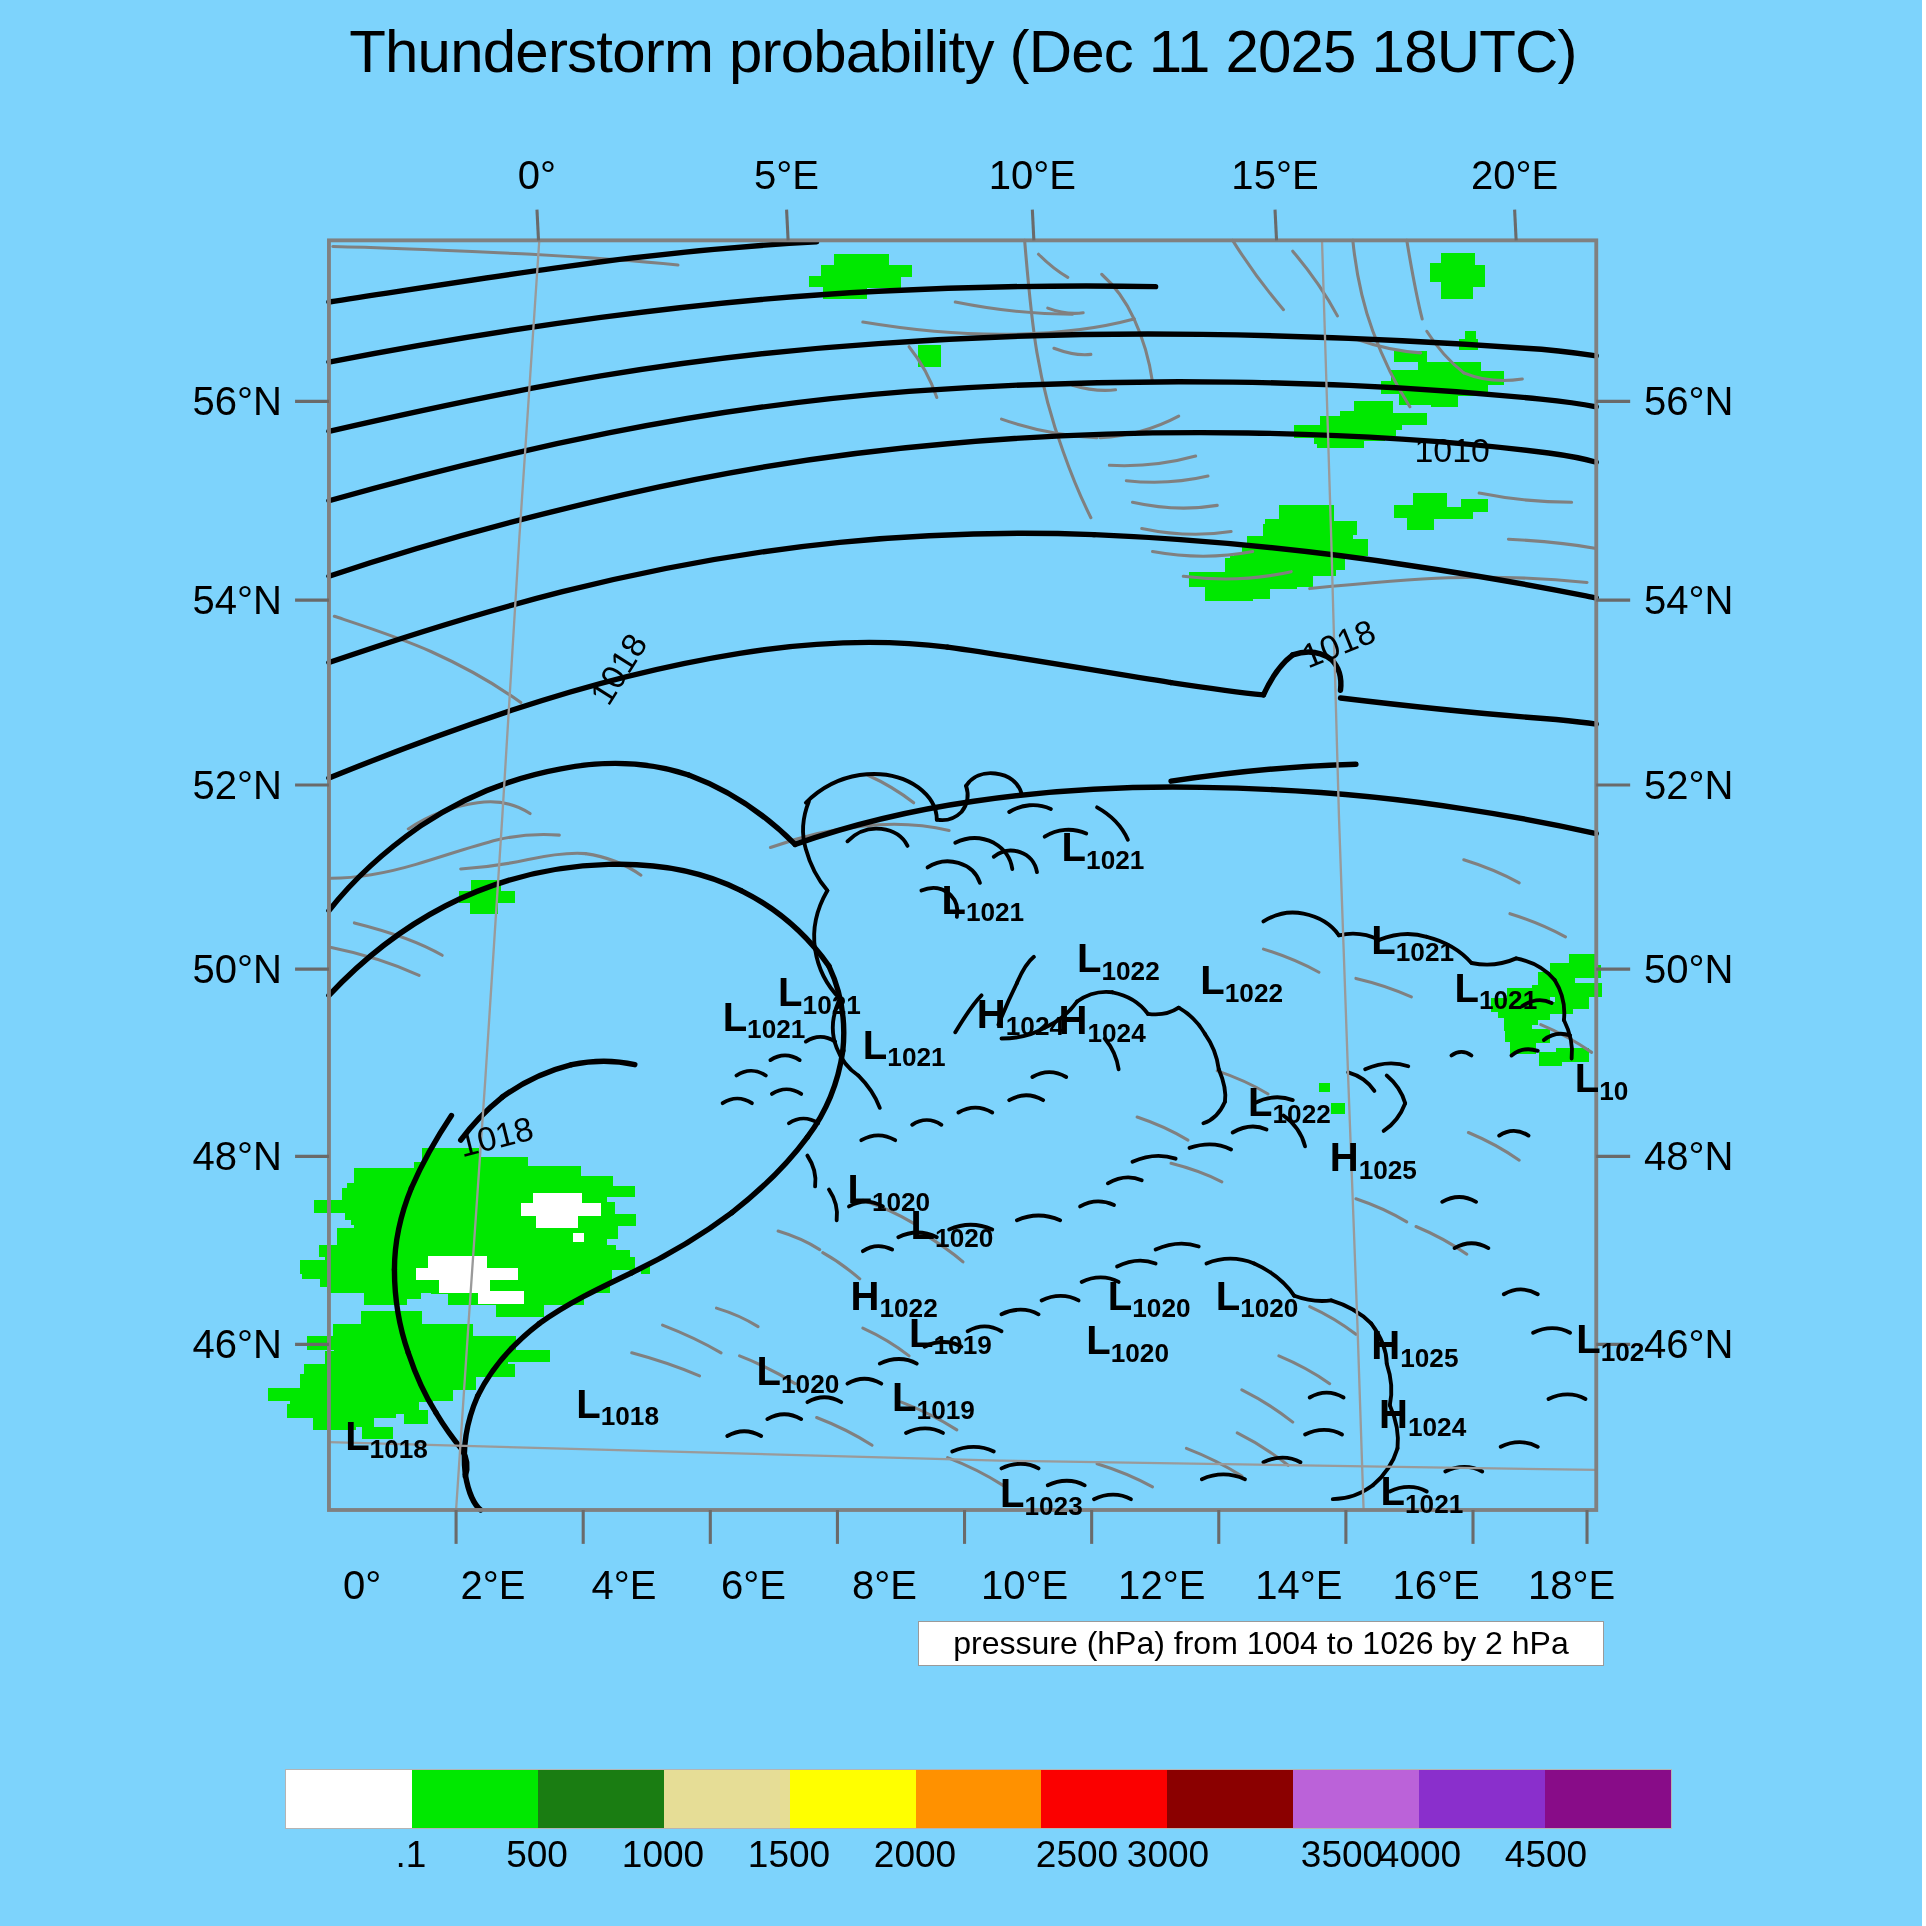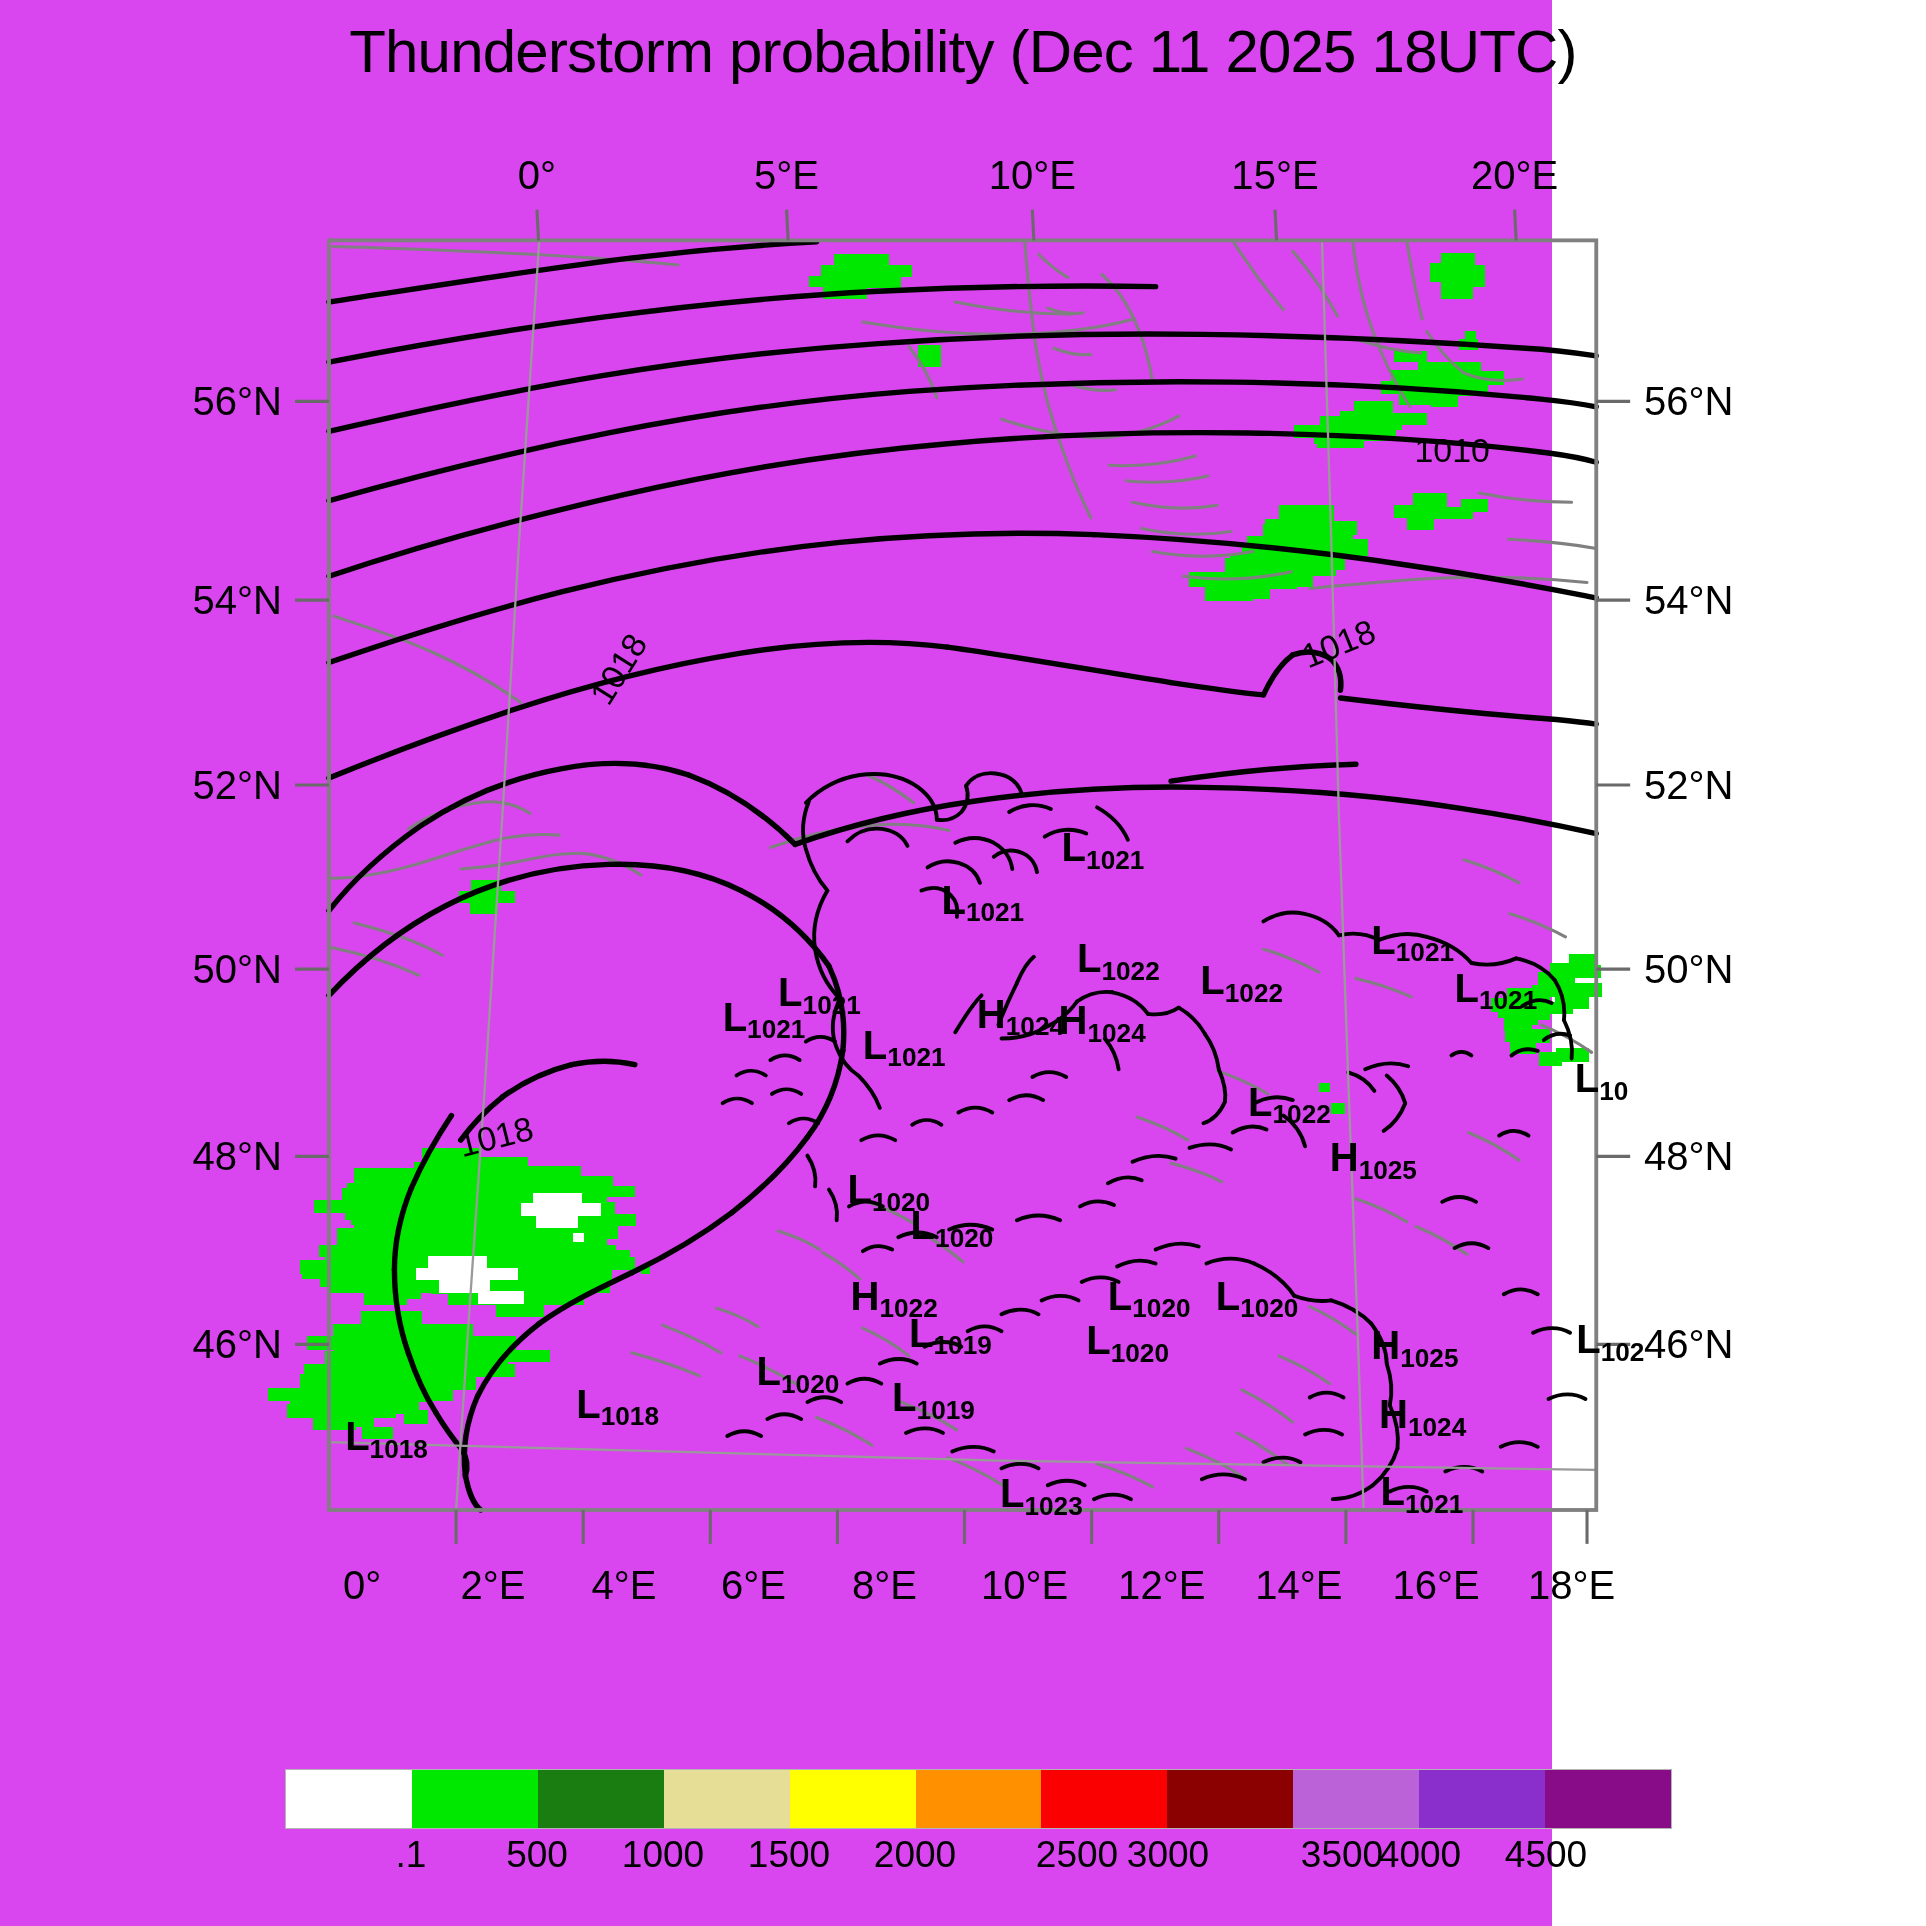--- a/index.html
+++ b/index.html
@@ -1,17 +1,17 @@
 <!DOCTYPE html>
 <html style="font-size:12.3px"><head>
 <meta charset="utf-8">
 <style>
   html,body{margin:0;padding:0;background:#ffffff;}
   body{width:1926px;height:1926px;font-family:"Liberation Sans",sans-serif;color:#000;overflow:hidden;}
-  #page{position:relative;width:1552px;height:1926px;background:#d946ef;}
+  #page{position:relative;width:1922px;height:1926px;background:#7dd3fc;}
 
   #title{
     position:absolute;left:0;top:17px;width:1926px;text-align:center;
     font-size:60px;font-weight:400;letter-spacing:-0.8px;
     font-family:"Liberation Sans",sans-serif;
   }
 
   #mapwrap{position:absolute;left:0;top:0;width:1926px;height:1926px;}
   svg{display:block;}
 
@@ -468,20 +468,23 @@
           <text x="1790" y="1854" class="hl-letter">H<tspan class="hl-num" dy="10">1024</tspan></text>
           <text x="748" y="1840" class="hl-letter">L<tspan class="hl-num" dy="10">1018</tspan></text>
           <text x="448" y="1882" class="hl-letter">L<tspan class="hl-num" dy="10">1018</tspan></text>
           <text x="1792" y="1954" class="hl-letter">L<tspan class="hl-num" dy="10">1021</tspan></text>
           <text x="1298" y="1956" class="hl-letter">L<tspan class="hl-num" dy="10">1023</tspan></text>
         </g>
 
     </svg>
   </div>
 
+  <div id="presslegend">
+    <span>pressure (hPa) from 1004 to 1026 by 2 hPa</span>
+  </div>
 
 
   <div id="cbwrap">
     <div id="cbbar">
         <div style="background: rgb(255, 255, 255);"></div>
         <div style="background: rgb(0, 232, 0);"></div>
         <div style="background: rgb(26, 125, 18);"></div>
         <div style="background: rgb(230, 221, 150);"></div>
         <div style="background: rgb(255, 255, 0);"></div>
         <div style="background: rgb(255, 145, 0);"></div>

